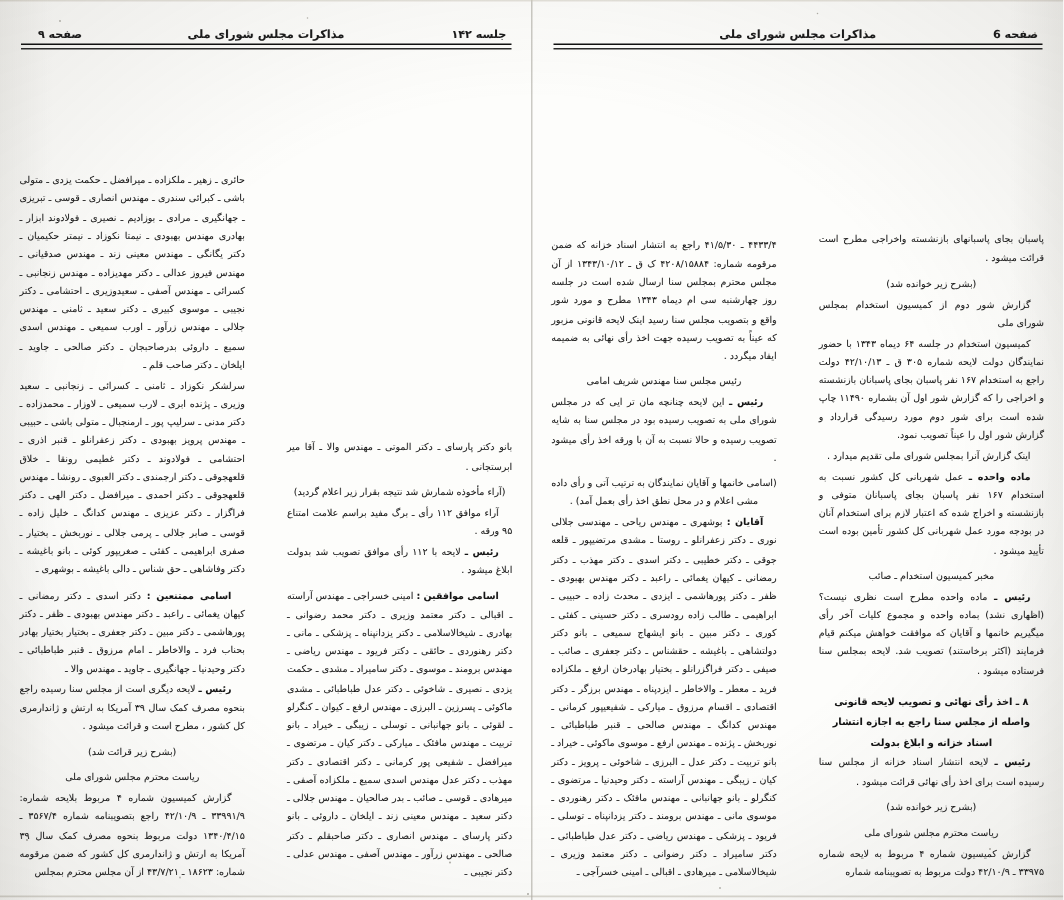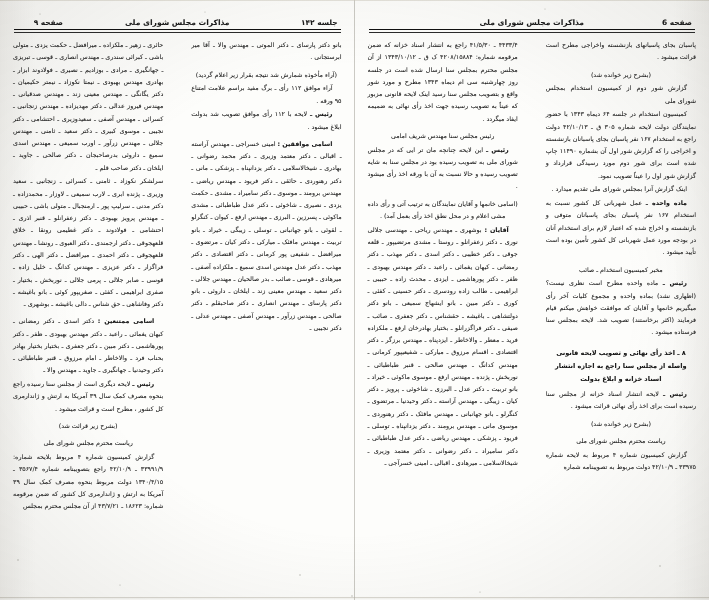--- a/index.html
+++ b/index.html
@@ -39,33 +39,34 @@
 
   
   .runhead{
     display:flex;align-items:flex-end;justify-content:space-between;
     direction:rtl;
     font-size:7.4px;font-weight:bold;letter-spacing:.2px;
     color:#1b1b1b;
     padding:0 4px 2px 4px;
   }
   .runhead .rh-side{min-width:46px;text-align:right;}
-  .runhead .rh-side.left{text-align:right;}
+  .runhead .rh-side.left{text-align:center;}
   .runhead .rh-title{font-size:7.6px;}
   .rule{
     height:0;border-top:1.6px solid #111;
     margin:0 1px 1px 1px;
     box-shadow:0 1.6px 0 -0.9px rgba(0,0,0,.35);
   }
   .rule.thin{border-top:0.7px solid #2b2b2b;box-shadow:none;margin-top:1px;}
 
   .cols{
     flex:1;display:flex;flex-direction:row;direction:rtl;
     margin-top:5px;
     gap:28px;
+    align-items:flex-end;
   }
   .col{
     flex:1 1 0;min-width:0;
     direction:rtl;text-align:justify;
     font-size:6.3px;line-height:1.95;
     color:#141414;
   }
   .col p{margin:0 0 1.5px 0;}
   .col p.ind{text-indent:9px;}
   .col p.center{text-align:center;text-indent:0;}

